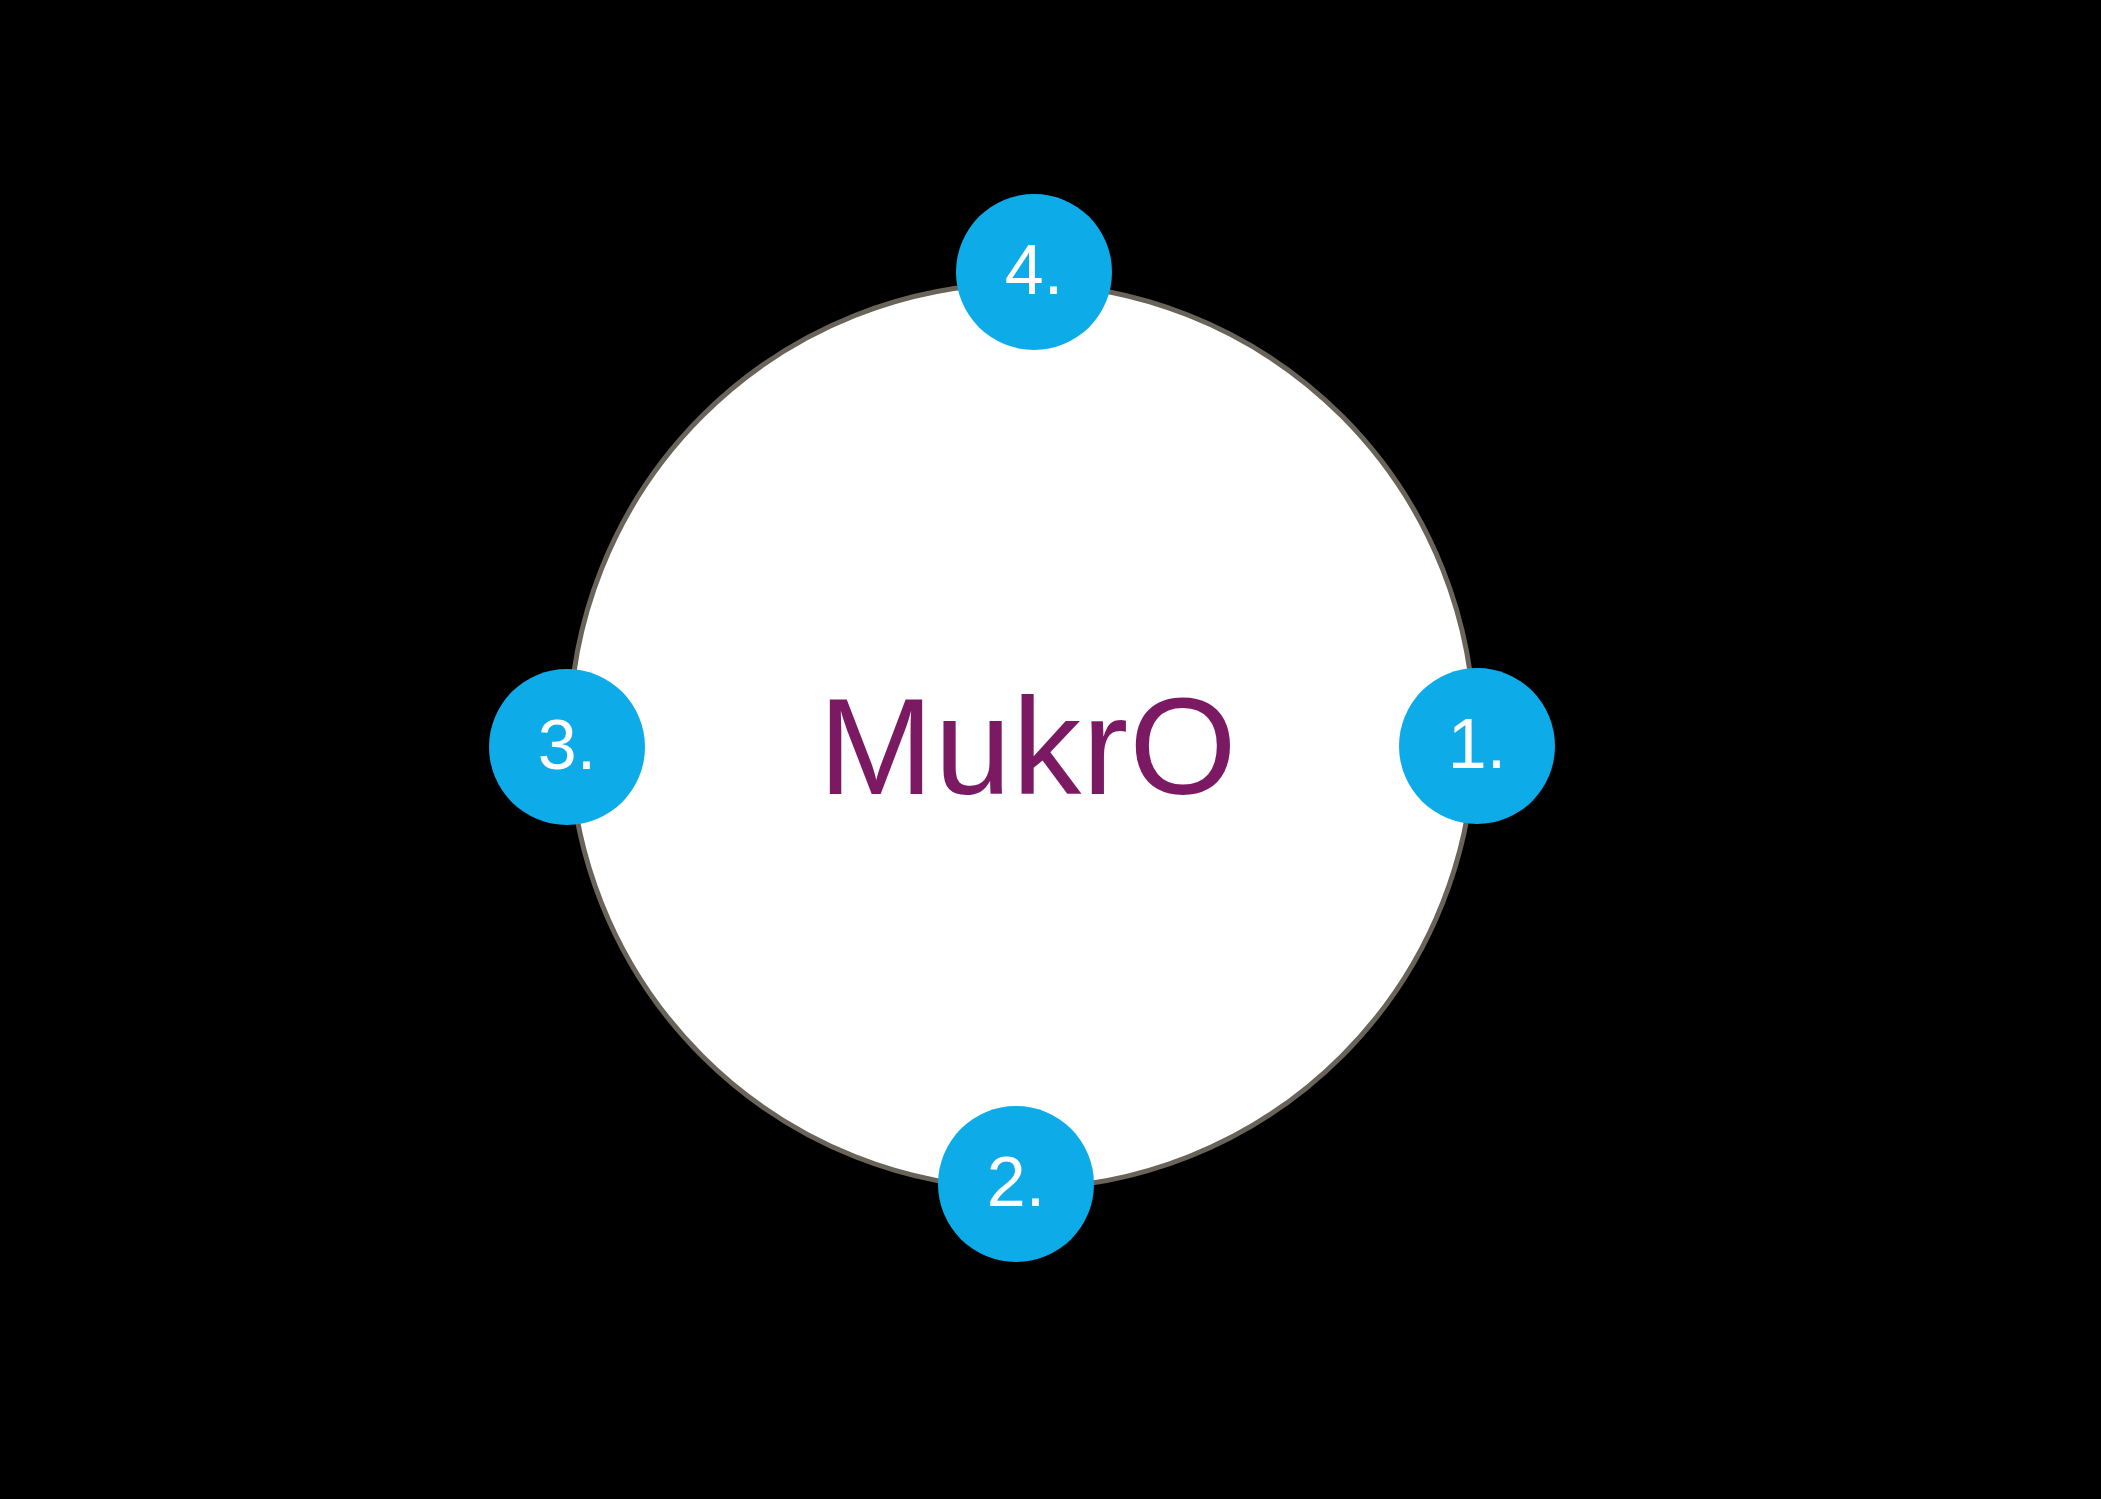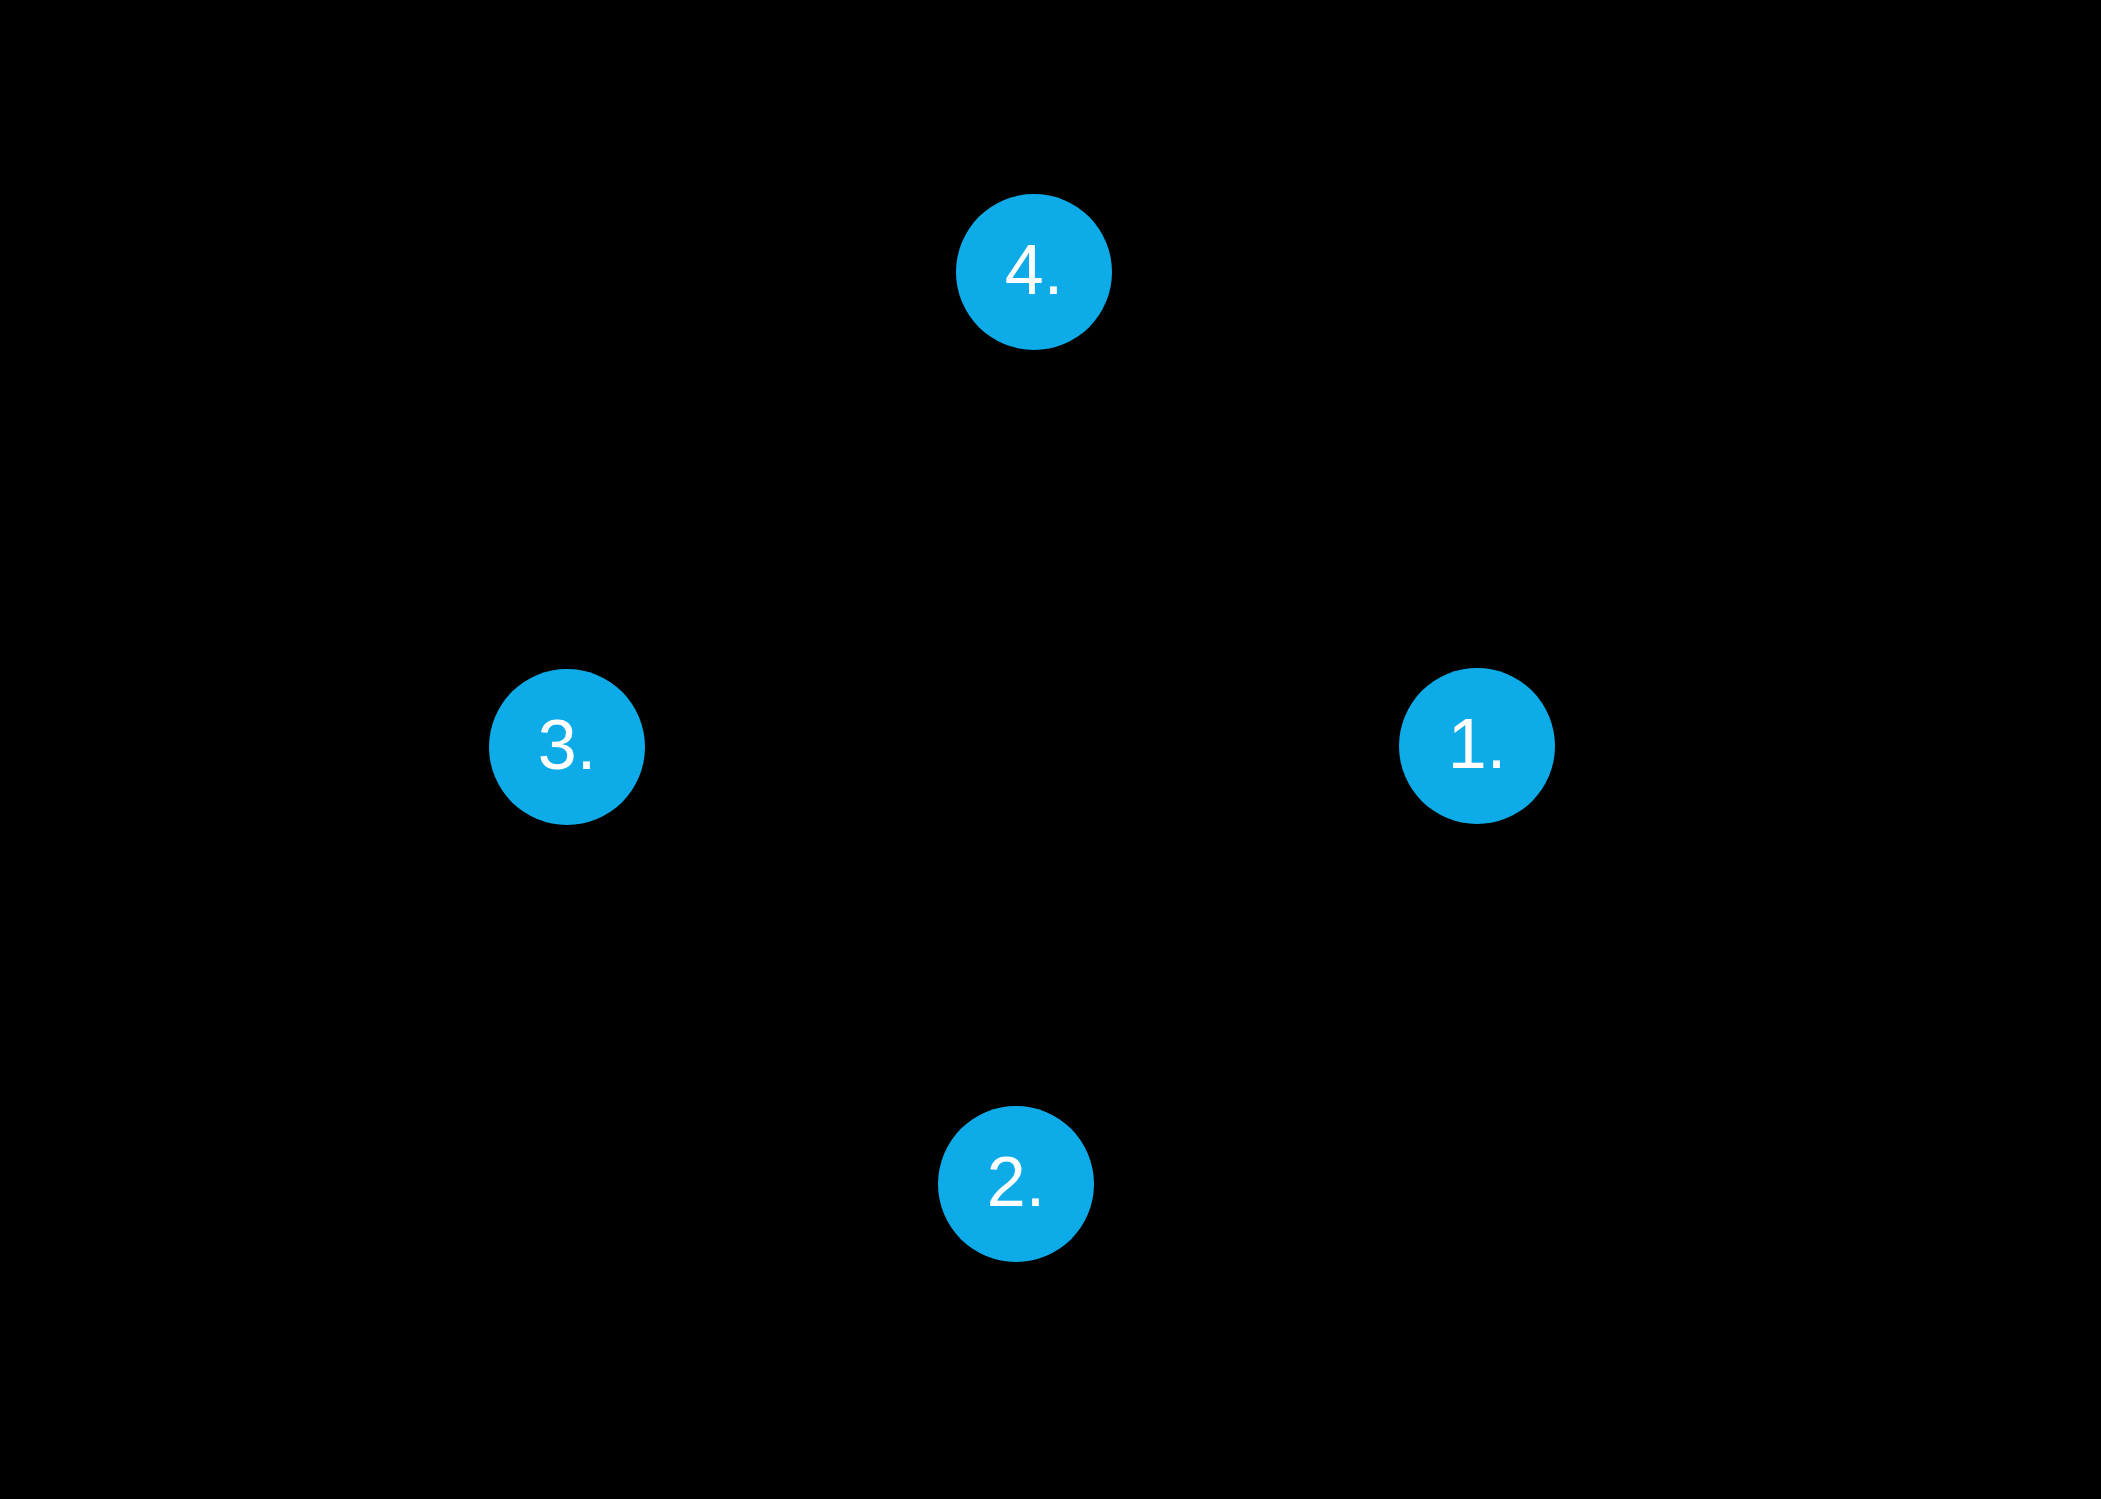--- a/index.html
+++ b/index.html
@@ -59,20 +59,23 @@
   .node-top    { left: 956px;  top: 194px;  }  
   .node-right  { left: 1399px; top: 668px;  }  
   .node-bottom { left: 938px;  top: 1106px; }  
   .node-left   { left: 489px;  top: 669px;  }  
 </style>
 </head>
 <body>
 
 <div class="canvas">
 
+  <div class="main-circle">
+    <div class="center-label">MukrO</div>
+  </div>
 
   <div class="node node-right">
     <span>1.</span>
   </div>
 
   <div class="node node-bottom">
     <span>2.</span>
   </div>
 
   <div class="node node-left">

